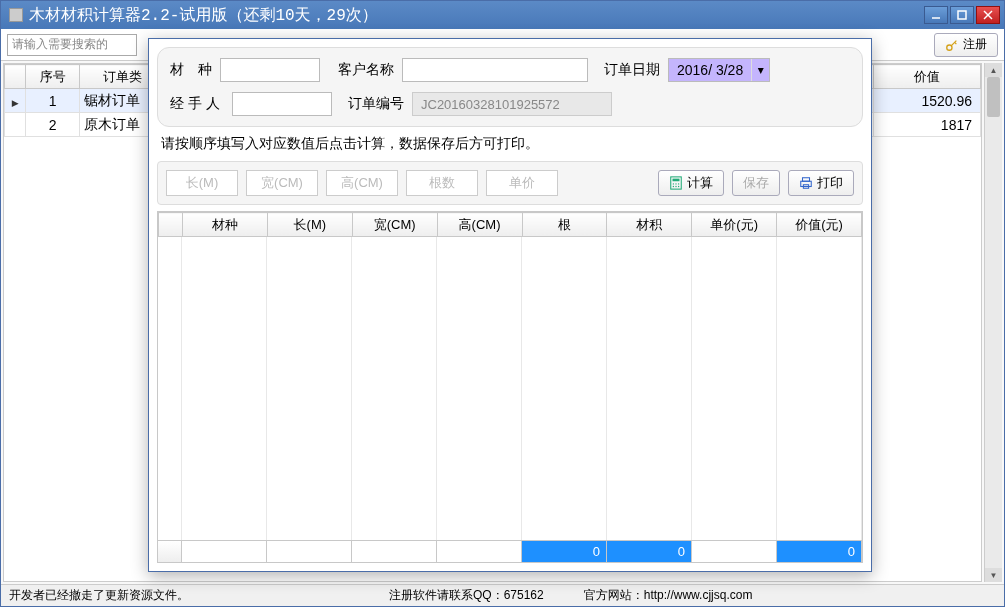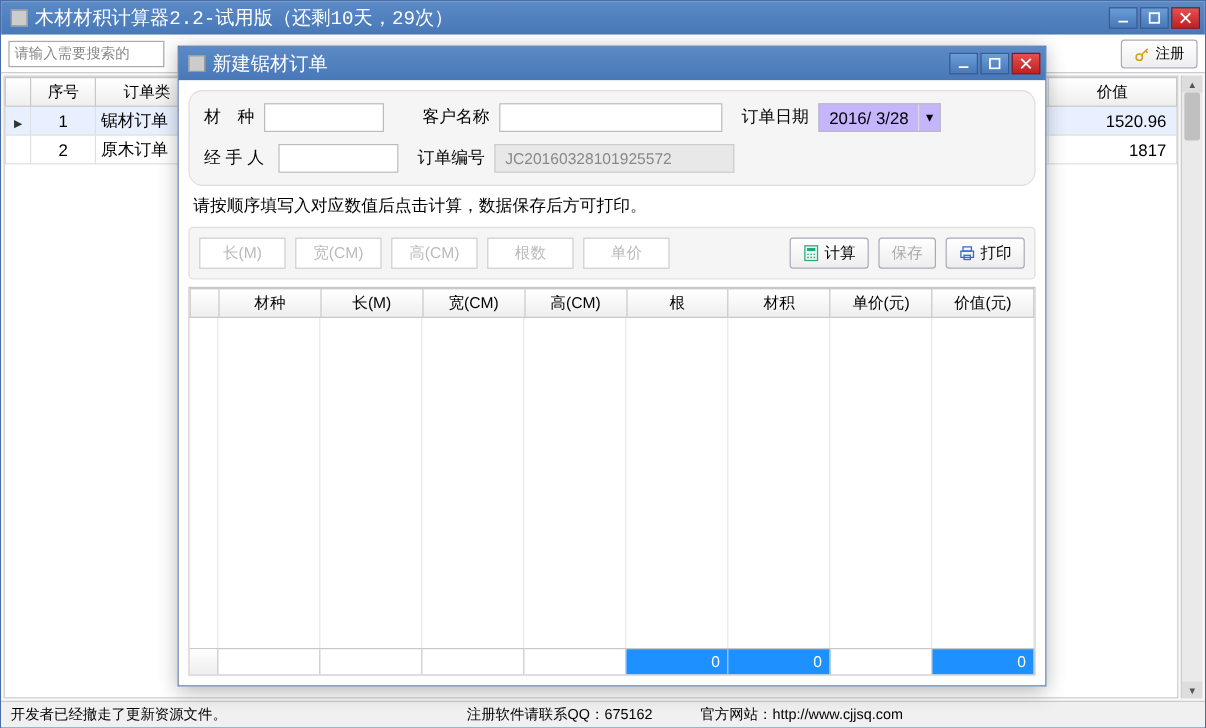--- a/index.html
+++ b/index.html
@@ -150,48 +150,26 @@
     </div>
     <div class="statusbar">
       <div>开发者已经撤走了更新资源文件。</div>
       <div style="margin-left:160px">注册软件请联系QQ：675162</div>
       <div>官方网站：http://www.cjjsq.com</div>
     </div>
   </div>
 </div>
 
 <div class="window dialog">
-  <div class="titlebar">
-    <div class="ticon"></div>
-    <div class="title">新建锯材订单</div>
-    <div class="winbtns">
-      <div class="winbtn">
-          <svg viewBox="0 0 10 10">
-            <line x1="1" y1="8" x2="9" y2="8" stroke="#fff" stroke-width="1.5"></line>
-          </svg>
-        </div>
-      <div class="winbtn">
-          <svg viewBox="0 0 10 10">
-            <rect x="1" y="1" width="8" height="8" fill="none" stroke="#fff" stroke-width="1.5"></rect>
-          </svg>
-        </div>
-      <div class="winbtn close">
-          <svg viewBox="0 0 10 10">
-            <line x1="1" y1="1" x2="9" y2="9" stroke="#fff" stroke-width="1.5"></line>
-            <line x1="9" y1="1" x2="1" y2="9" stroke="#fff" stroke-width="1.5"></line>
-          </svg>
-        </div>
-    </div>
-  </div>
   <div class="dlg-body">
     <div class="form-group">
       <div class="form-row">
         <label>材　种</label>
         <input class="input sm" style="">
-        <label style="margin-left:24px">客户名称</label>
+        <label style="margin-left:10px">客户名称</label>
         <input class="input md" style="">
         <label style="margin-left:8px">订单日期</label>
         <div class="date-input">
           <span>2016/ 3/28</span>
           <div class="dd">▾</div>
         </div>
       </div>
       <div class="form-row">
         <label class="wide">经手人</label>
         <input class="input sm" style="">

